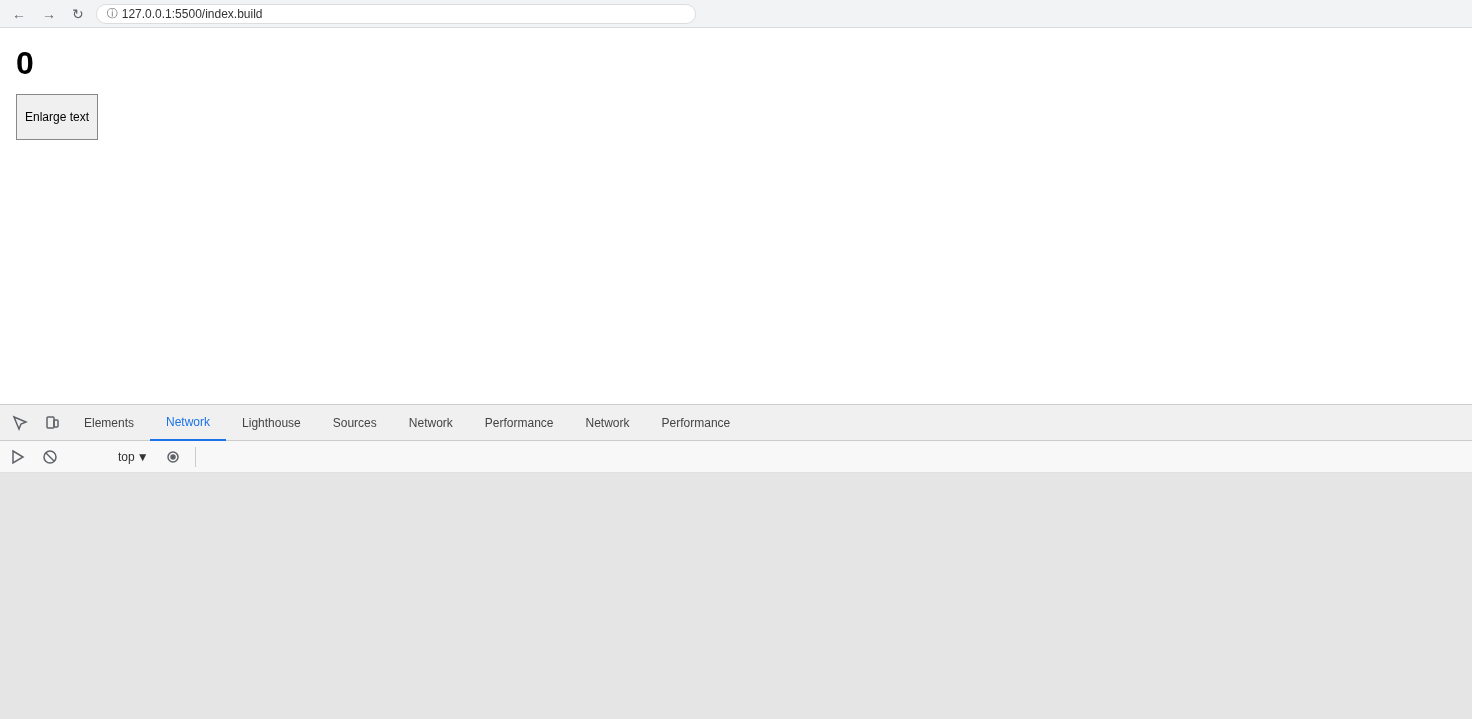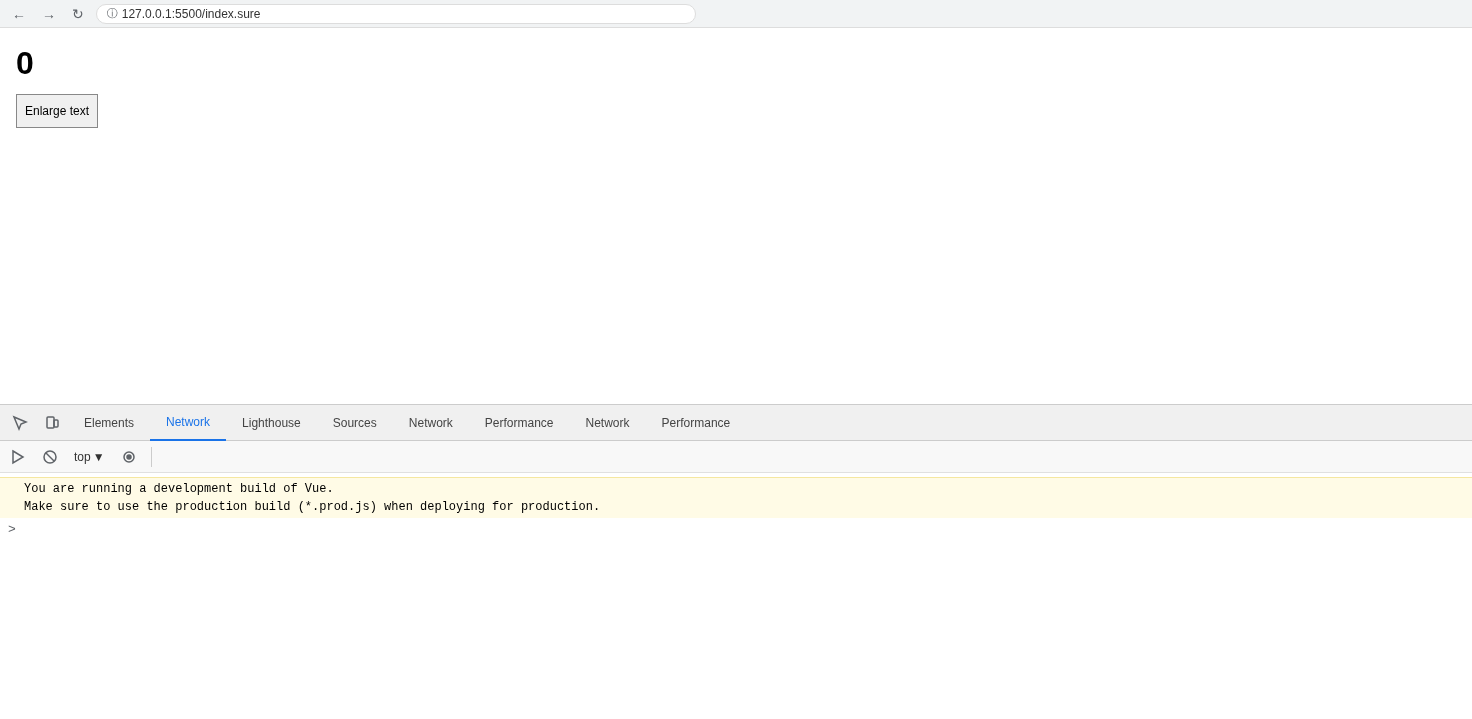--- a/index.html
+++ b/index.html
@@ -77,21 +77,21 @@
       font-size: 32px;
       font-weight: bold;
       color: #000;
       line-height: 1.2;
       margin-bottom: 12px;
     }
 
     .enlarge-btn {
       background: #f0f0f0;
       border: 1px solid #888;
-      padding: 9px 8px;
+      padding: 15px 8px;
       font-size: 12px;
       cursor: pointer;
       color: #000;
     }
 
     
     .devtools {
       background: #e5e5e5;
       border-top: 1px solid #ccc;
       display: flex;
@@ -170,20 +170,21 @@
     .context-selector {
       display: flex;
       align-items: center;
       background: none;
       border: none;
       cursor: pointer;
       font-size: 12px;
       color: #333;
       padding: 2px 6px;
       gap: 2px;
+      margin-left: 44px;
     }
 
     .filter-input {
       flex: 1;
       border: none;
       background: transparent;
       font-size: 12px;
       color: #333;
       outline: none;
       padding: 2px 4px;
@@ -255,21 +256,21 @@
   </style>
 </head>
 <body>
 
 <div class="browser-chrome">
   <button class="nav-btn">←</button>
   <button class="nav-btn">→</button>
   <button class="nav-btn">↻</button>
   <div class="address-bar">
     <span class="lock-icon">ⓘ</span>
-    <span>127.0.0.1:5500/index.sure</span>
+    <span>127.0.0.1:5500/index.build</span>
   </div>
 </div>
 
 <div class="main-content">
   <div class="page-counter">0</div>
   <button class="enlarge-btn">Enlarge text</button>
 </div>
 
 <div class="devtools">
 
@@ -330,23 +331,14 @@
     </button>
     <button class="console-icon-btn" title="Show console sidebar">
       <svg class="svg-icon" viewBox="0 0 16 16" fill="none" stroke="#5f6368" stroke-width="1.5">
         <circle cx="8" cy="8" r="5"></circle>
         <circle cx="8" cy="8" r="2" fill="#5f6368"></circle>
       </svg>
     </button>
     <div class="filter-separator"></div>
   </div>
 
-  <div class="console-output">
-    <div class="console-message">
-      <span class="console-message-text">You are running a development build of Vue.<br>Make sure to use the production build (*.prod.js) when deploying for production.</span>
-    </div>
-    <div class="console-input-row">
-      <span class="console-prompt">&gt;</span>
-      <input class="console-input" type="text" style="">
-    </div>
-  </div>
 
 </div>
 
 </body></html>

